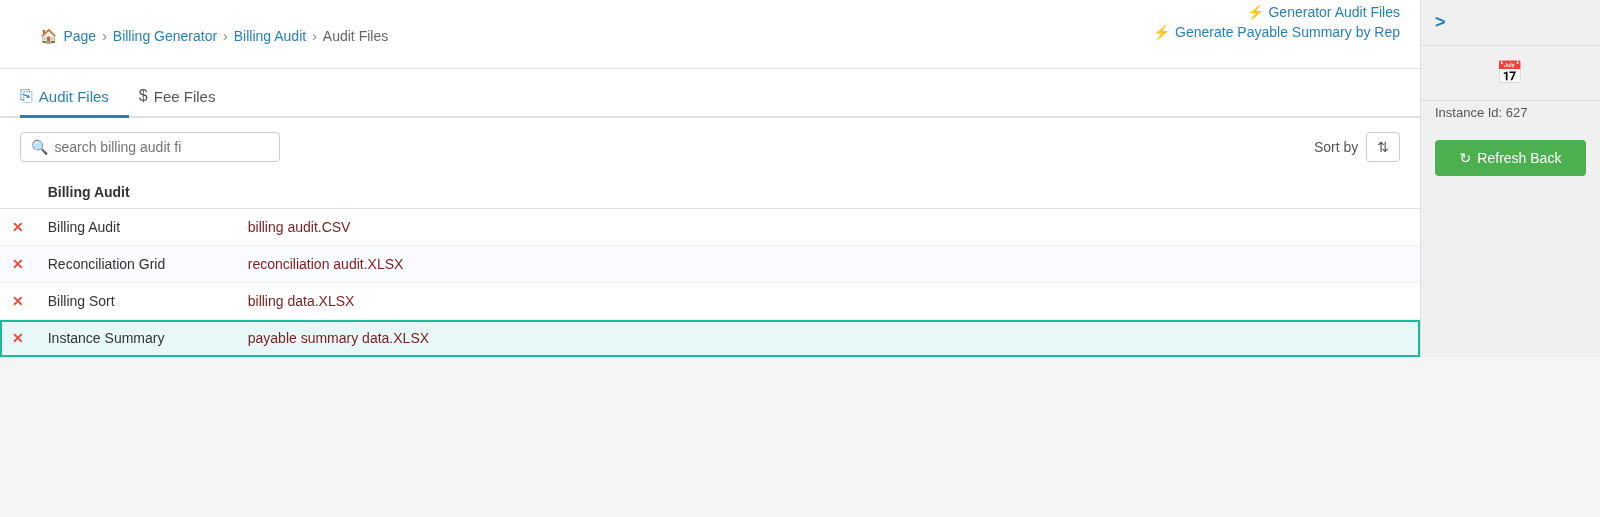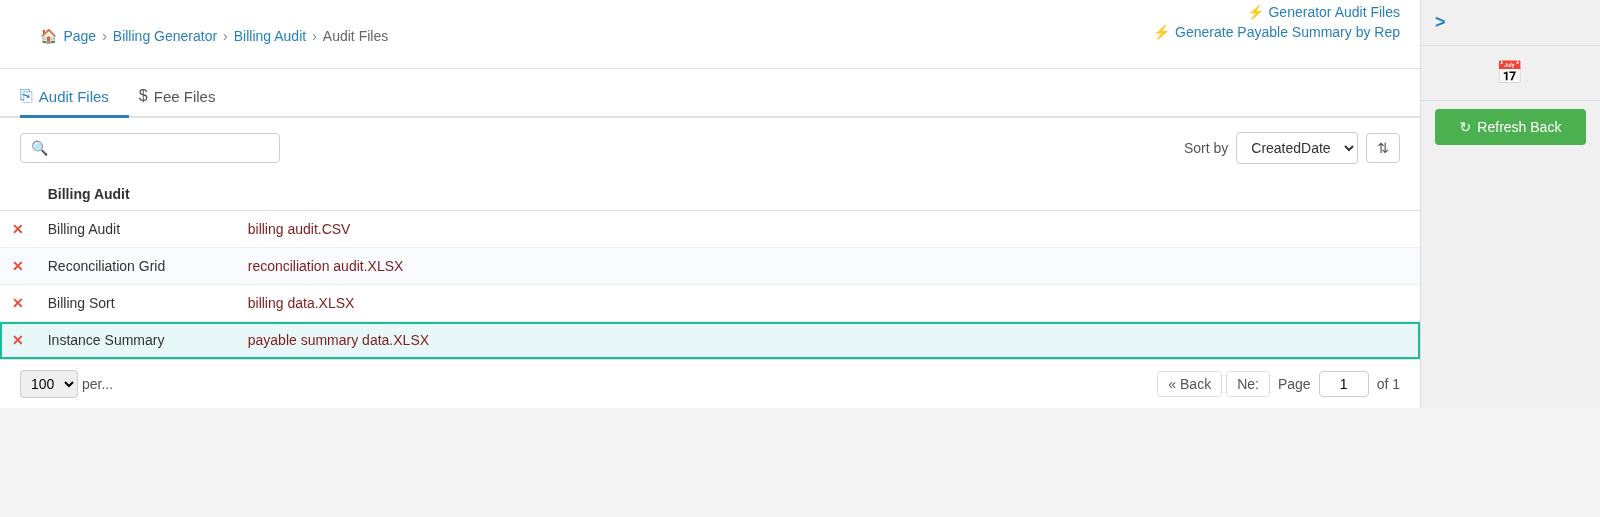--- a/index.html
+++ b/index.html
@@ -112,28 +112,24 @@
     </div>
     <div class="tab">
       <span class="tab-icon">$</span>
       <span>Fee Files</span>
     </div>
   </div>
 
   <div class="toolbar">
     <div class="search-box">
       <span class="search-icon">🔍</span>
+      <input type="text" placeholder="search billing audit fi" style="">
     </div>
     <div class="sort-area">
       <span class="sort-label">Sort by</span>
-      <select class="sort-select">
-        <option>CreatedDate</option>
-        <option>Name</option>
-        <option>Type</option>
-      </select>
       <button class="sort-btn">⇅</button>
     </div>
   </div>
 
   <table class="data-table">
     <thead>
       <tr>
         <th class="col-x"></th>
         <th class="col-type">Billing Audit</th>
         <th class="col-file"></th>
@@ -156,44 +152,27 @@
         <td><a href="#" class="file-link">billing data.XLSX</a></td>
       </tr>
       <tr class="highlighted">
         <td class="col-x"><span class="delete-x">✕</span></td>
         <td>Instance Summary</td>
         <td><a href="#" class="file-link">payable summary data.XLSX</a></td>
       </tr>
     </tbody>
   </table>
 
-  <div class="pagination">
-    <div class="per-page">
-      <select>
-        <option>100</option>
-        <option>50</option>
-        <option>25</option>
-      </select>
-      <span class="per-label">per...</span>
-    </div>
-    <div class="pagination-spacer"></div>
-    <div class="page-nav">
-      <button class="page-nav-btn">« Back</button>
-      <button class="page-nav-btn">Ne:</button>
-    </div>
-    <span class="page-of">Page</span>
-    <input type="text" class="page-input" value="1" style="">
-    <span class="page-of">of 1</span>
-  </div>
 </div>
 
 <div class="sidebar">
   <div class="sidebar-toggle">&gt;</div>
   <div class="sidebar-divider"></div>
   <div class="sidebar-icon-area">
     <span class="calendar-icon">📅</span>
   </div>
   <div class="sidebar-divider"></div>
+  <div class="instance-label">Instance Id: 627</div>
   <button class="refresh-btn">
     <span>↻</span>
     <span>Refresh Back</span>
   </button>
 </div>
 
 </body></html>

